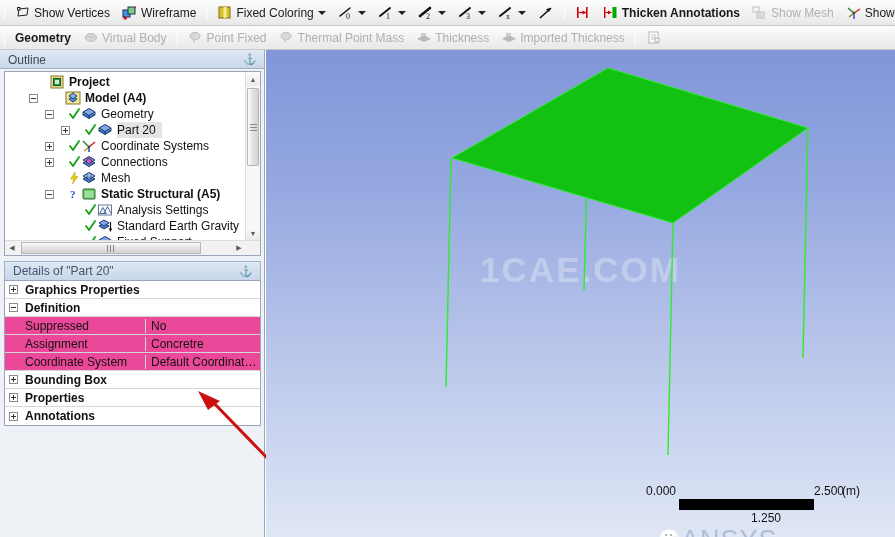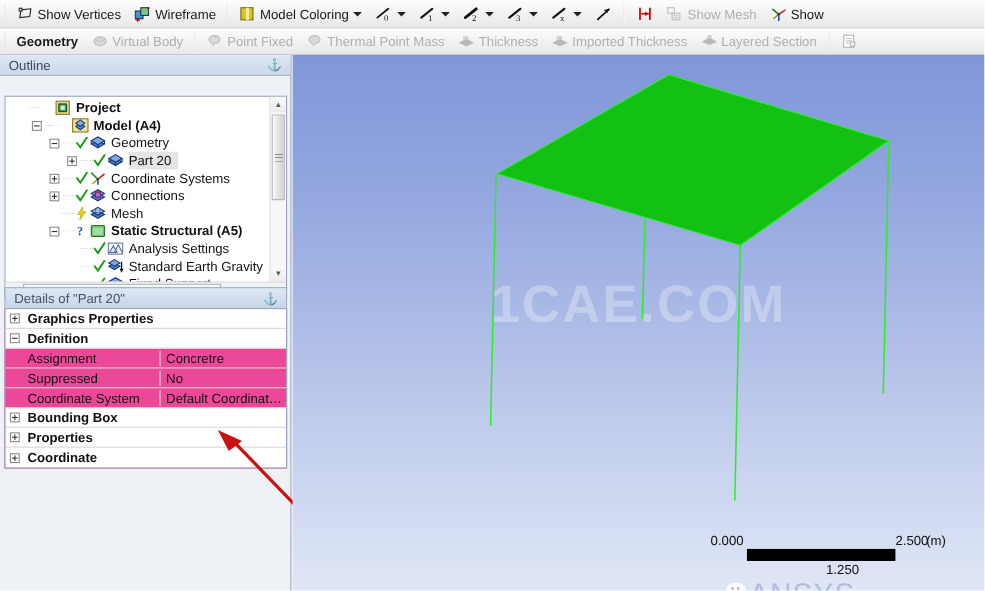--- a/index.html
+++ b/index.html
@@ -61,21 +61,20 @@
     color: #3c4856; font-size: 12px;
   }
   .pin-icon { font-size: 11px; color: #40506a; padding-right: 3px; }
 
   
   #outline-panel {
     position: absolute; left: 4px; top: 21px;
     width: 257px; height: 185px;
     background: #ffffff; border: 1px solid #9aa6b8;
     overflow: hidden;
-    margin-top: 16px;
   }
   #tree { position: absolute; left: 0; top: 0; width: 236px; height: 170px;
           overflow: hidden; padding-top: 2px; }
   .tnode {
     position: relative; height: 16px; line-height: 16px;
     white-space: nowrap; font-size: 12px; color: #111;
     display: flex; align-items: center;
   }
   .tnode.bold { font-weight: bold; }
   .expander {
@@ -187,21 +186,21 @@
 
   
   #viewport {
     position: absolute; left: 266px; top: 50px;
     width: 629px; height: 487px;
     background: linear-gradient(#8096d8, #95a8e0 28%, #b9c6ea 62%, #d3dcf2 88%, #dfe6f5);
     overflow: hidden;
   }
   #wm-center {
     position: absolute; left: 0; right: 0; top: 200px;
-    text-align: center; font-size: 48px; font-weight: bold;
+    text-align: center; font-size: 35px; font-weight: bold;
     letter-spacing: 2px; color: rgba(255,255,255,0.30);
     font-family: "Liberation Sans", sans-serif;
     pointer-events: none; user-select: none;
   }
   #geom { position: absolute; left: 0; top: 0; width: 629px; height: 487px; }
 
   
   #legend { position: absolute; left: 380px; top: 432px; width: 240px; height: 50px; }
   #legend .bar {
     position: absolute; left: 33px; top: 17px; width: 135px; height: 11px;
@@ -259,21 +258,21 @@
 
     <span class="tb-sep"></span>
 
     <div class="tb-item">
       <span class="tb-ico">
         <svg width="14" height="13" viewBox="0 0 14 13">
           <rect x="1" y="1" width="11" height="11" fill="#d8c22a" stroke="#7a6a10"></rect>
           <rect x="5.5" y="1" width="3" height="11" fill="#f5ec9a"></rect>
         </svg>
       </span>
-      <span class="lbl">Model Coloring</span>
+      <span class="lbl">Fixed Coloring</span>
       <span class="caret"></span>
     </div>
 
     <div class="tb-item">
       <span class="tb-ico">
         <svg width="16" height="14" viewBox="0 0 16 14">
           <path d="M2 10 L12 2" stroke="#111" stroke-width="1.6" stroke-linecap="round"></path>
           <text x="8" y="13" font-size="8" font-family="serif" fill="#111">0</text>
         </svg>
       </span>
@@ -335,20 +334,31 @@
       <span class="tb-ico">
         <svg width="15" height="13" viewBox="0 0 15 13">
           <rect x="2" y="1" width="1.6" height="11" fill="#c00"></rect>
           <rect x="11" y="1" width="1.6" height="11" fill="#c00"></rect>
           <path d="M4 6.5 h7" stroke="#c00" stroke-width="1.3"></path>
           <polygon points="11,6.5 7.5,4.5 7.5,8.5" fill="#c00"></polygon>
         </svg>
       </span>
     </div>
 
+    <div class="tb-item">
+      <span class="tb-ico">
+        <svg width="15" height="13" viewBox="0 0 15 13">
+          <rect x="1" y="1" width="1.4" height="11" fill="#c00"></rect>
+          <path d="M2.4 6.5 h6" stroke="#c00" stroke-width="1.2"></path>
+          <polygon points="8.4,6.5 5,4.5 5,8.5" fill="#c00"></polygon>
+          <rect x="9.5" y="1" width="4" height="11" fill="#0a0"></rect>
+        </svg>
+      </span>
+      <span class="lbl" style="font-weight:bold">Thicken Annotations</span>
+    </div>
 
     <div class="tb-item dim">
       <span class="tb-ico">
         <svg width="16" height="14" viewBox="0 0 16 14">
           <rect x="1" y="1" width="6" height="5" fill="none" stroke="#c0c0c0"></rect>
           <rect x="5" y="6" width="7" height="6" fill="none" stroke="#c0c0c0"></rect>
           <path d="M5 8 h7 M5 10 h7 M7 6 v6 M9 6 v6" stroke="#c9c9c9" stroke-width=".7"></path>
         </svg>
       </span>
       <span class="lbl">Show Mesh</span>
@@ -420,29 +430,20 @@
     <div class="tb-item dim">
       <span class="tb-ico">
         <svg width="16" height="13" viewBox="0 0 16 13">
           <polygon points="1,8 8,4 15,8 8,11" fill="#b9b9b9"></polygon>
           <rect x="5" y="2" width="5" height="3" fill="#cfcfcf"></rect>
         </svg>
       </span>
       <span class="lbl">Imported Thickness</span>
     </div>
 
-    <div class="tb-item dim">
-      <span class="tb-ico">
-        <svg width="16" height="13" viewBox="0 0 16 13">
-          <polygon points="1,7 8,3 15,7 8,10" fill="#b9b9b9"></polygon>
-          <rect x="6" y="1" width="4" height="3" fill="#cfcfcf"></rect>
-        </svg>
-      </span>
-      <span class="lbl">Layered Section</span>
-    </div>
 
     <span class="tb-sep"></span>
 
     <div class="tb-item dim">
       <span class="tb-ico">
         <svg width="14" height="13" viewBox="0 0 14 13">
           <rect x="2" y="1" width="9" height="11" fill="#fff" stroke="#b6b6b6"></rect>
           <path d="M4 4 h5 M4 6 h5 M4 8 h3" stroke="#c4c4c4"></path>
           <rect x="8" y="7" width="4" height="4" fill="#eee" stroke="#b6b6b6"></rect>
         </svg>
@@ -660,27 +661,27 @@
             <span class="dname">Graphics Properties</span>
           </div>
           <div class="drow group">
             <span class="dexp">
               <span class="bx"></span>
             </span>
             <span class="dname">Definition</span>
           </div>
           <div class="drow">
             <span class="dexp"></span>
+            <span class="dname">Suppressed</span>
+            <span class="dval">No</span>
+          </div>
+          <div class="drow">
+            <span class="dexp"></span>
             <span class="dname">Assignment</span>
             <span class="dval">Concretre</span>
-          </div>
-          <div class="drow">
-            <span class="dexp"></span>
-            <span class="dname">Suppressed</span>
-            <span class="dval">No</span>
           </div>
           <div class="drow">
             <span class="dexp"></span>
             <span class="dname">Coordinate System</span>
             <span class="dval">Default Coordinate Sy...</span>
           </div>
           <div class="drow group">
             <span class="dexp">
               <span class="bx plus"></span>
             </span>
@@ -689,21 +690,21 @@
           <div class="drow group">
             <span class="dexp">
               <span class="bx plus"></span>
             </span>
             <span class="dname">Properties</span>
           </div>
           <div class="drow group">
             <span class="dexp">
               <span class="bx plus"></span>
             </span>
-            <span class="dname">Coordinate</span>
+            <span class="dname">Annotations</span>
           </div>
         </div>
     </div>
 
     <svg id="annot-arrow" viewBox="0 0 86 78">
       <path d="M84,76 L22,12" stroke="#cc1111" stroke-width="3" fill="none"></path>
       <polygon points="10,4 32,14 20,23" fill="#cc1111"></polygon>
     </svg>
   </div>
 

